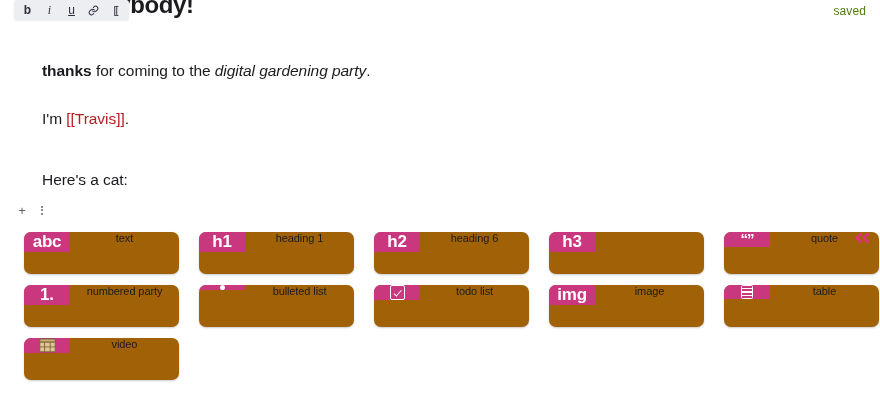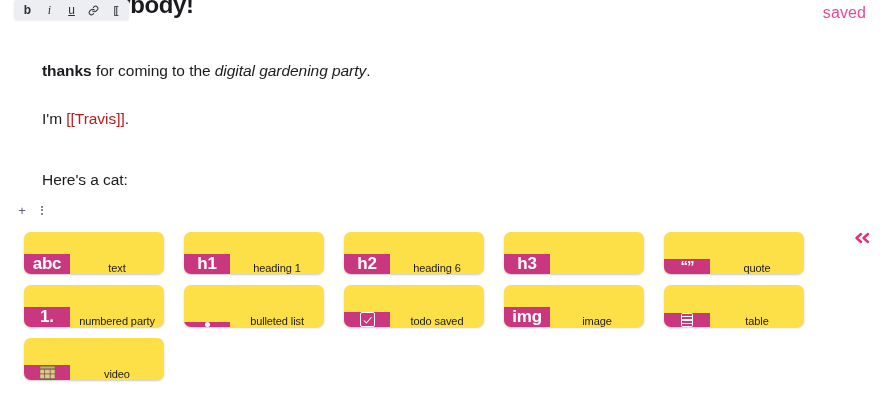--- a/index.html
+++ b/index.html
@@ -22,22 +22,22 @@
     top: 0;
     right: 0;
     height: 22px;
     padding: 4px 14px 0 0;
     box-sizing: border-box;
     display: flex;
     align-items: flex-start;
     justify-content: flex-end;
   }
   .saved-label {
-    font-size: 16px;
-    color: #ec4899;
+    font-size: 12px;
+    color: #4d7c0f;
     letter-spacing: .1px;
     margin-left: 10px;
   }
 
   
   .format-toolbar {
     position: absolute;
     left: 14px;
     top: 0;
     height: 20px;
@@ -136,26 +136,26 @@
   .picker {
     position: absolute;
     left: 24px;
     top: 232px;
     width: 880px;
     display: flex;
     flex-wrap: wrap;
     gap: 11px 20px;
   }
   .block-card {
-    width: 140px;
+    width: 155px;
     height: 42px;
     display: flex;
-    align-items: flex-end;
+    align-items: flex-start;
     border-radius: 7px;
-    background: #fde047;
+    background: #a16207;
     box-shadow: 0 1px 2px rgba(18,20,30,.22);
     overflow: hidden;
     cursor: pointer;
     position: relative;
   }
   .block-card .tag {
     width: 46px;
     flex: 0 0 46px;
     background: #c9387e;
     color: #ffffff;
@@ -317,21 +317,21 @@
     <div class="block-card">
       <div class="tag">
         <span class="glyph-bullet"></span>
       </div>
       <div class="label">bulleted list</div>
     </div>
     <div class="block-card">
       <div class="tag">
         <span class="glyph-check"></span>
       </div>
-      <div class="label">todo saved</div>
+      <div class="label">todo list</div>
     </div>
     <div class="block-card">
       <div class="tag">img</div>
       <div class="label">image</div>
     </div>
     <div class="block-card">
       <div class="tag">
         <span class="glyph-table">
           <i></i>
           <i></i>

